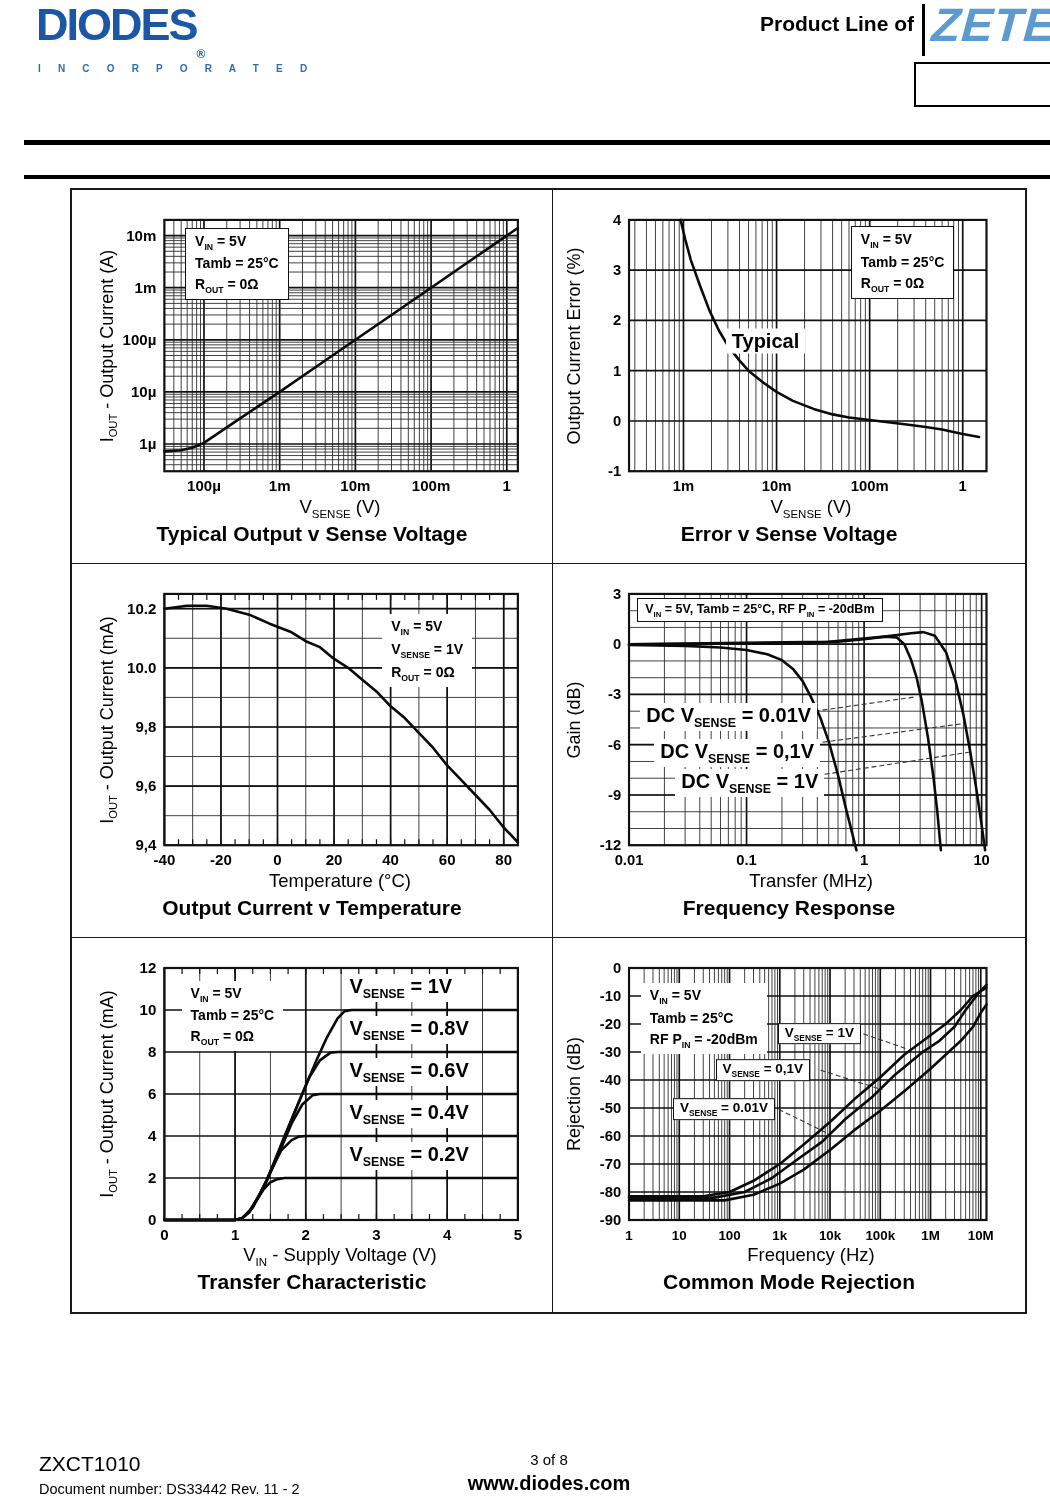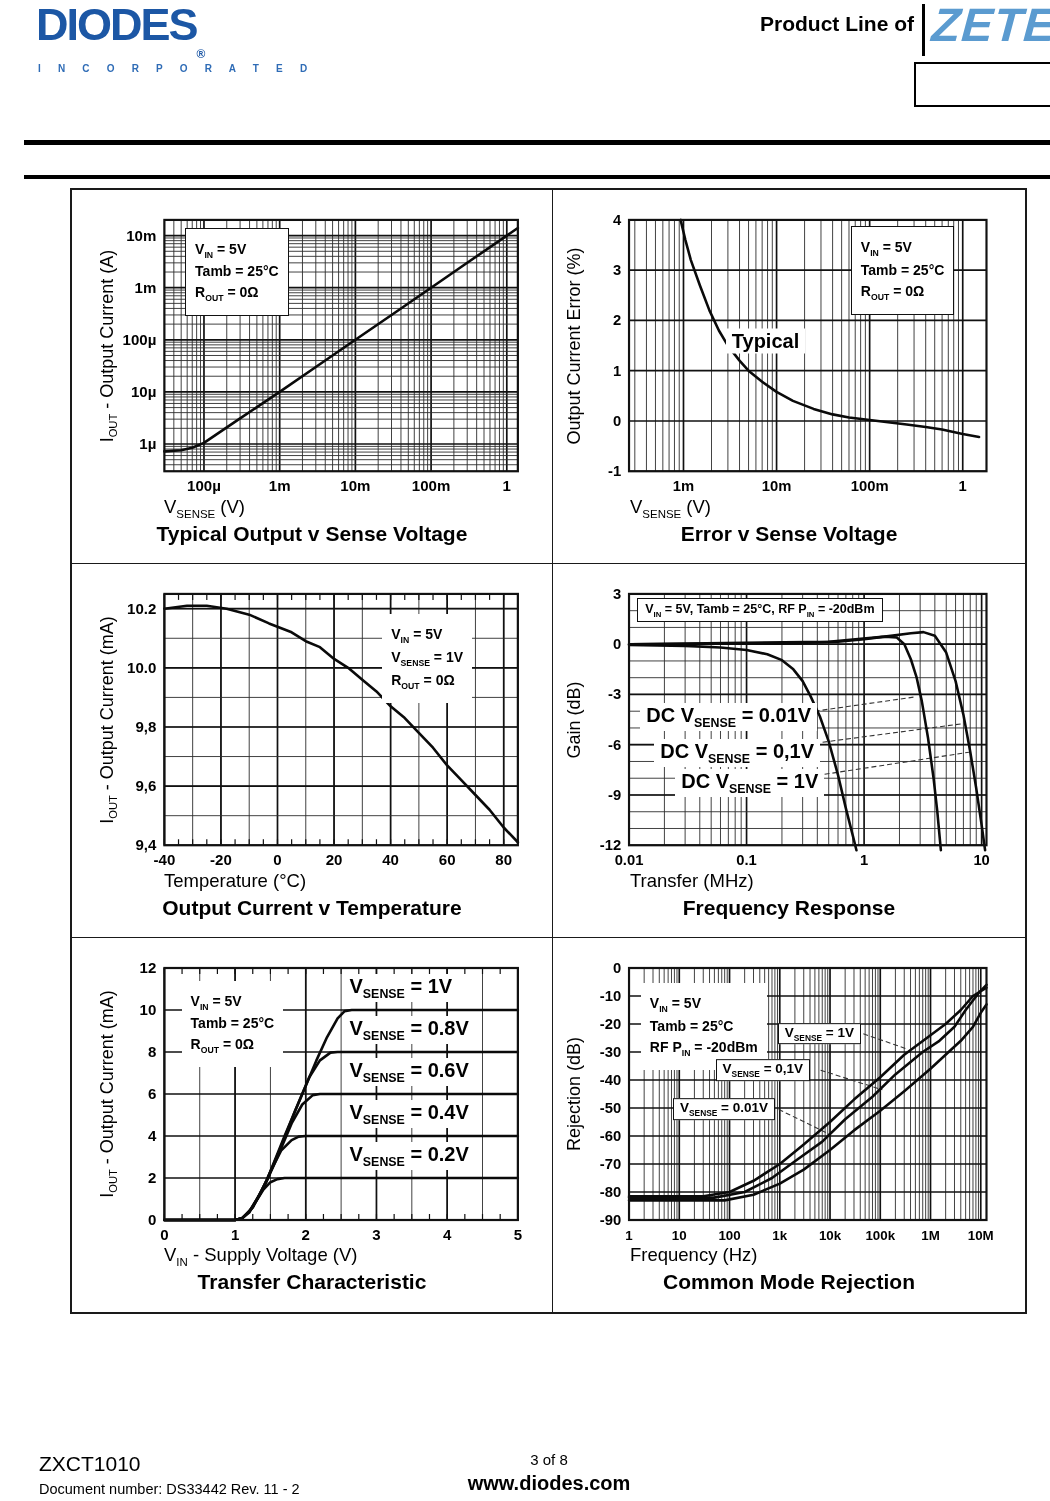--- a/index.html
+++ b/index.html
@@ -19,23 +19,23 @@
   .rule2{position:absolute;left:0;top:175px;width:1050px;height:3.5px;background:#000;}
   
   .charts-table{position:absolute;left:46px;top:188px;width:957px;height:1126px;box-sizing:border-box;
                 border:2px solid #1a1a1a;display:grid;grid-template-columns:481px 1fr;
                 grid-template-rows:374px 374px 1fr;background:#fff;}
   .cell{position:relative;background:#fff;border-right:1.5px solid #1a1a1a;border-bottom:1.5px solid #1a1a1a;overflow:hidden;}
   .cell:nth-child(2n){border-right:none;}
   .cell:nth-child(n+5){border-bottom:none;}
   .plot-svg{position:absolute;left:0;top:0;width:100%;height:100%;}
   .y-title{position:absolute;white-space:nowrap;font-size:18px;transform:translate(-50%,-50%) rotate(-90deg);z-index:2;}
-  .x-title{position:absolute;text-align:left;font-size:18.5px;z-index:2;}
+  .x-title{position:absolute;text-align:center;font-size:18.5px;z-index:2;}
   .chart-title{position:absolute;left:0;width:100%;text-align:center;font-size:21px;font-weight:bold;z-index:2;}
-  .anno{position:absolute;background:#fff;padding:10px 9px;font-size:14px;font-weight:bold;
+  .anno{position:absolute;background:#fff;padding:2px 9px;font-size:14px;font-weight:bold;
         line-height:1.5;white-space:nowrap;z-index:3;}
   .anno.bordered{border:1.5px solid #111;}
   .anno.small{font-size:12.5px;padding:2px 7px;line-height:1.3;}
   .clabel{position:absolute;background:#fff;padding:1px 6px;font-size:20px;font-weight:bold;
           white-space:nowrap;transform:translateY(-50%);z-index:3;}
   .clabel.bordered{border:1.2px solid #111;}
   .clabel.small{font-size:13.5px;}
   sub{font-size:62%;}
   
   .ft-part{position:absolute;left:15px;top:1452px;font-size:21px;}

